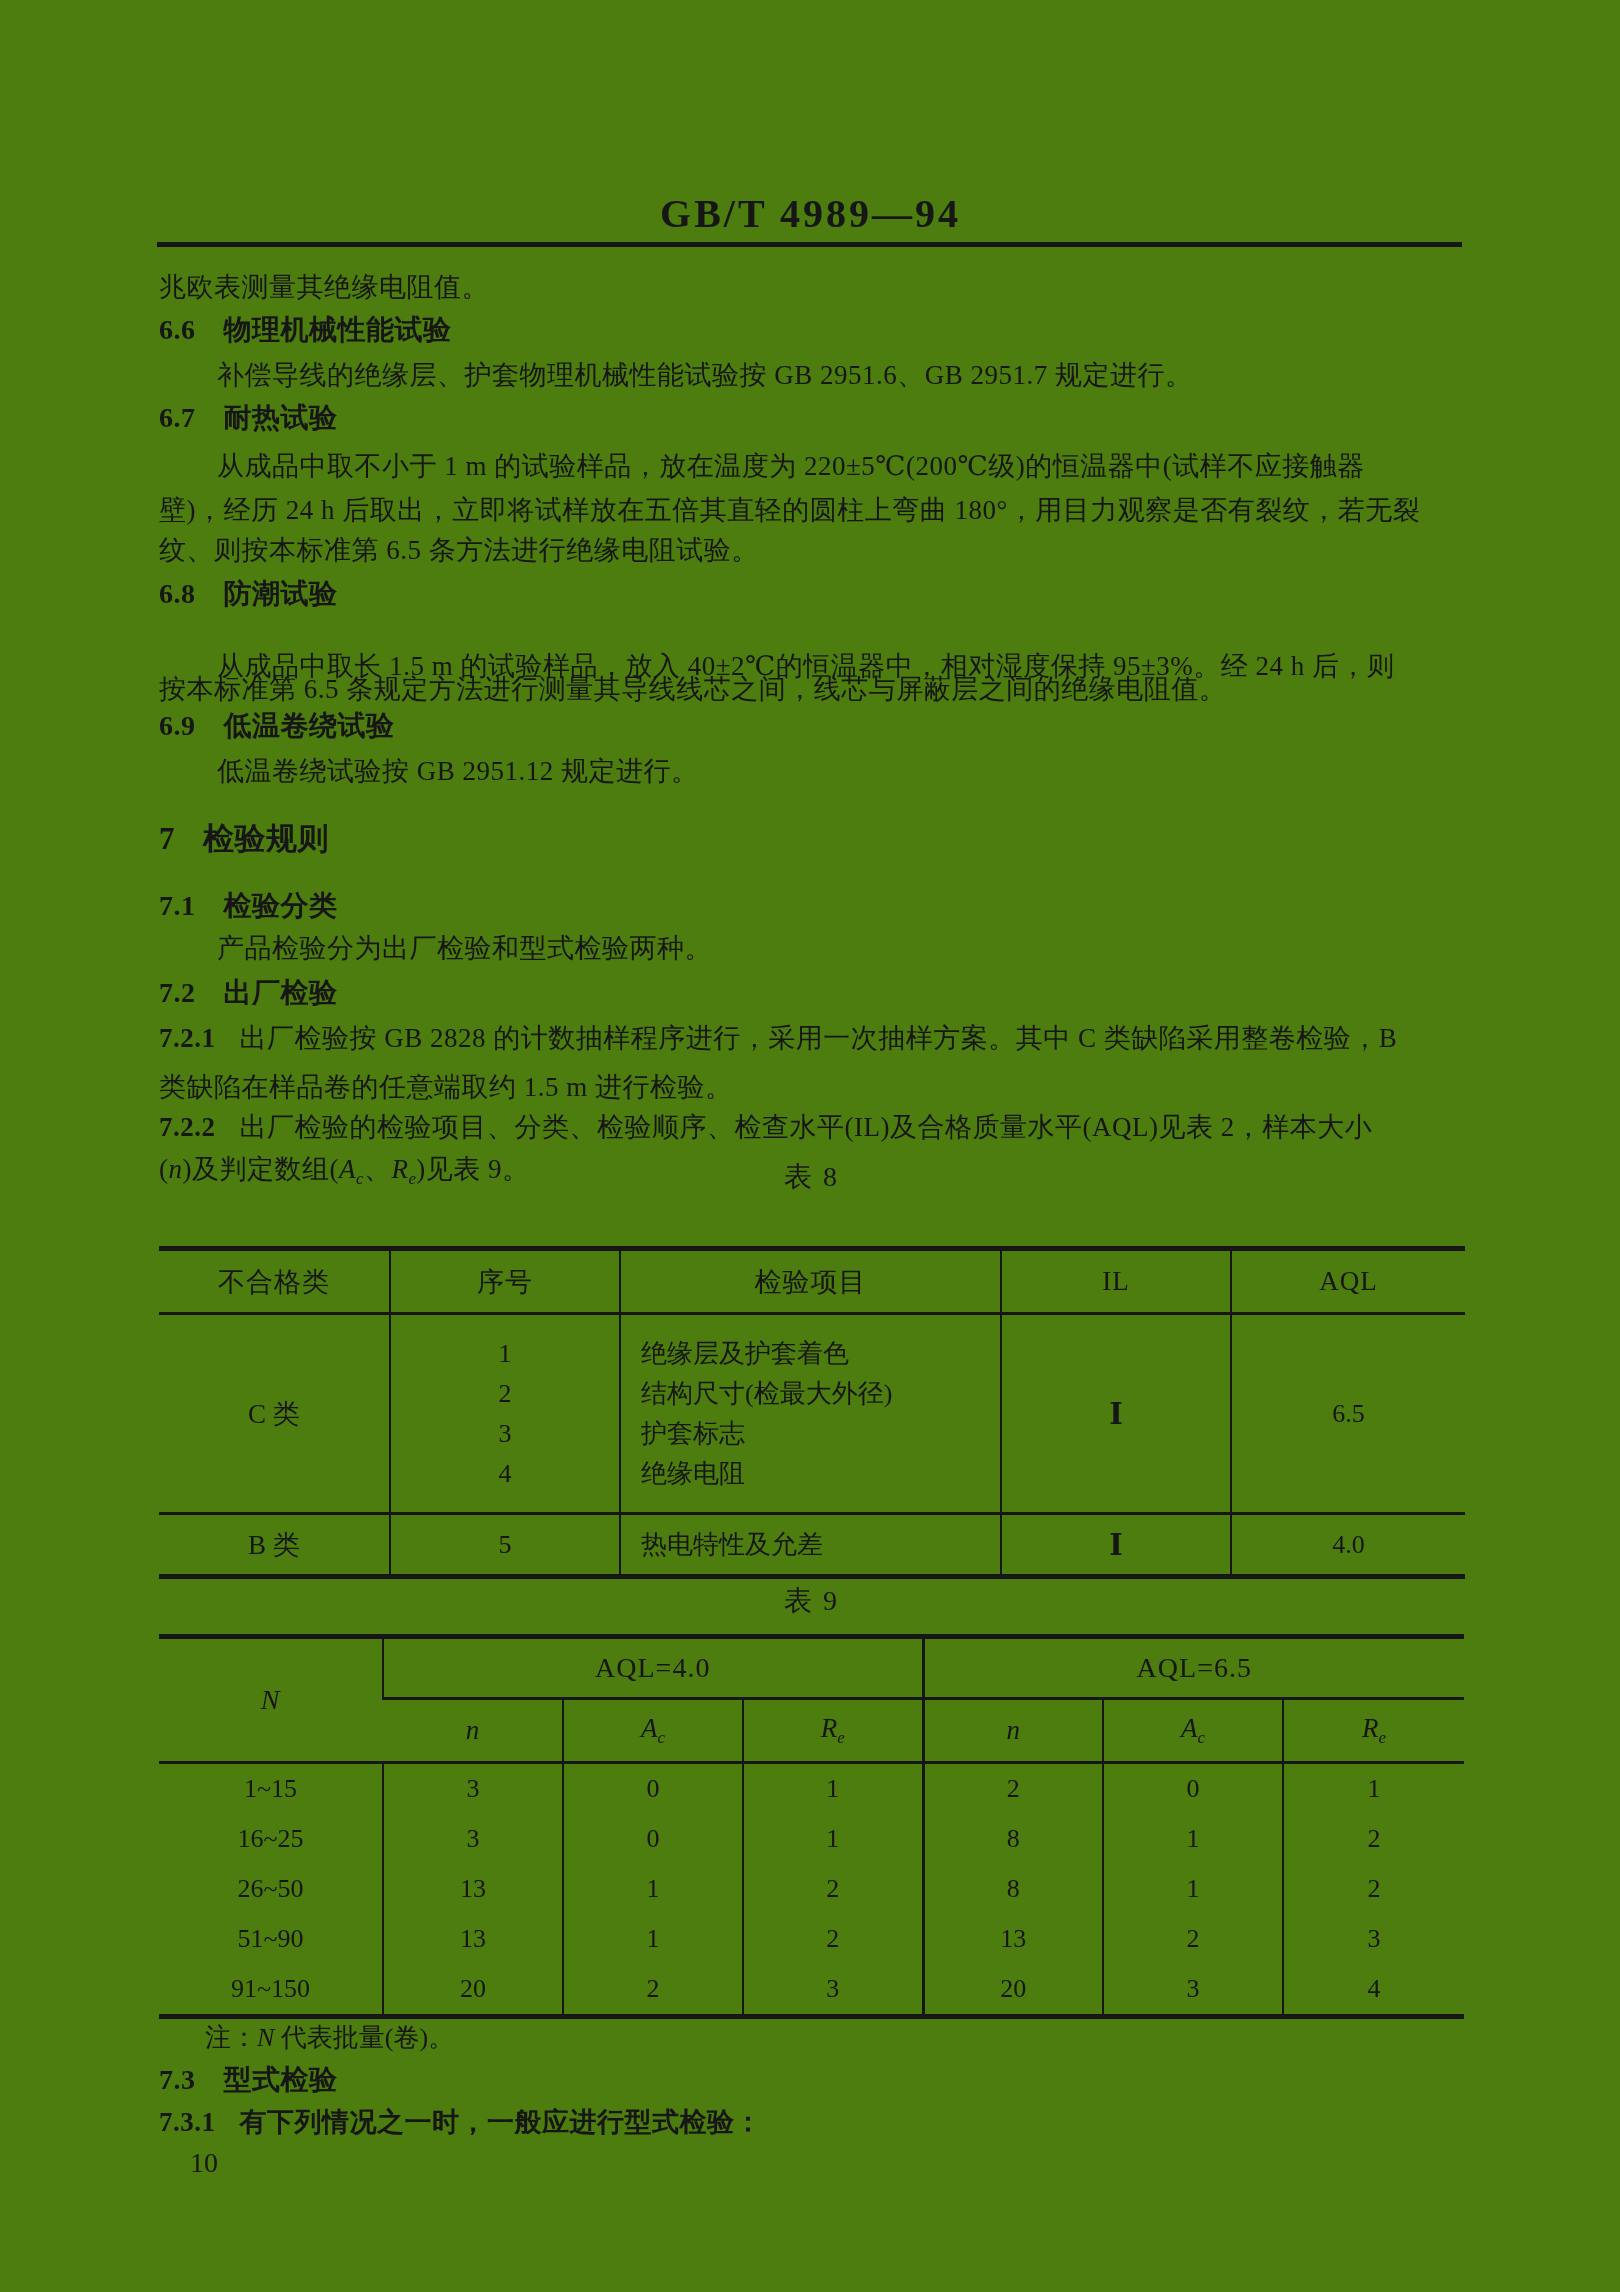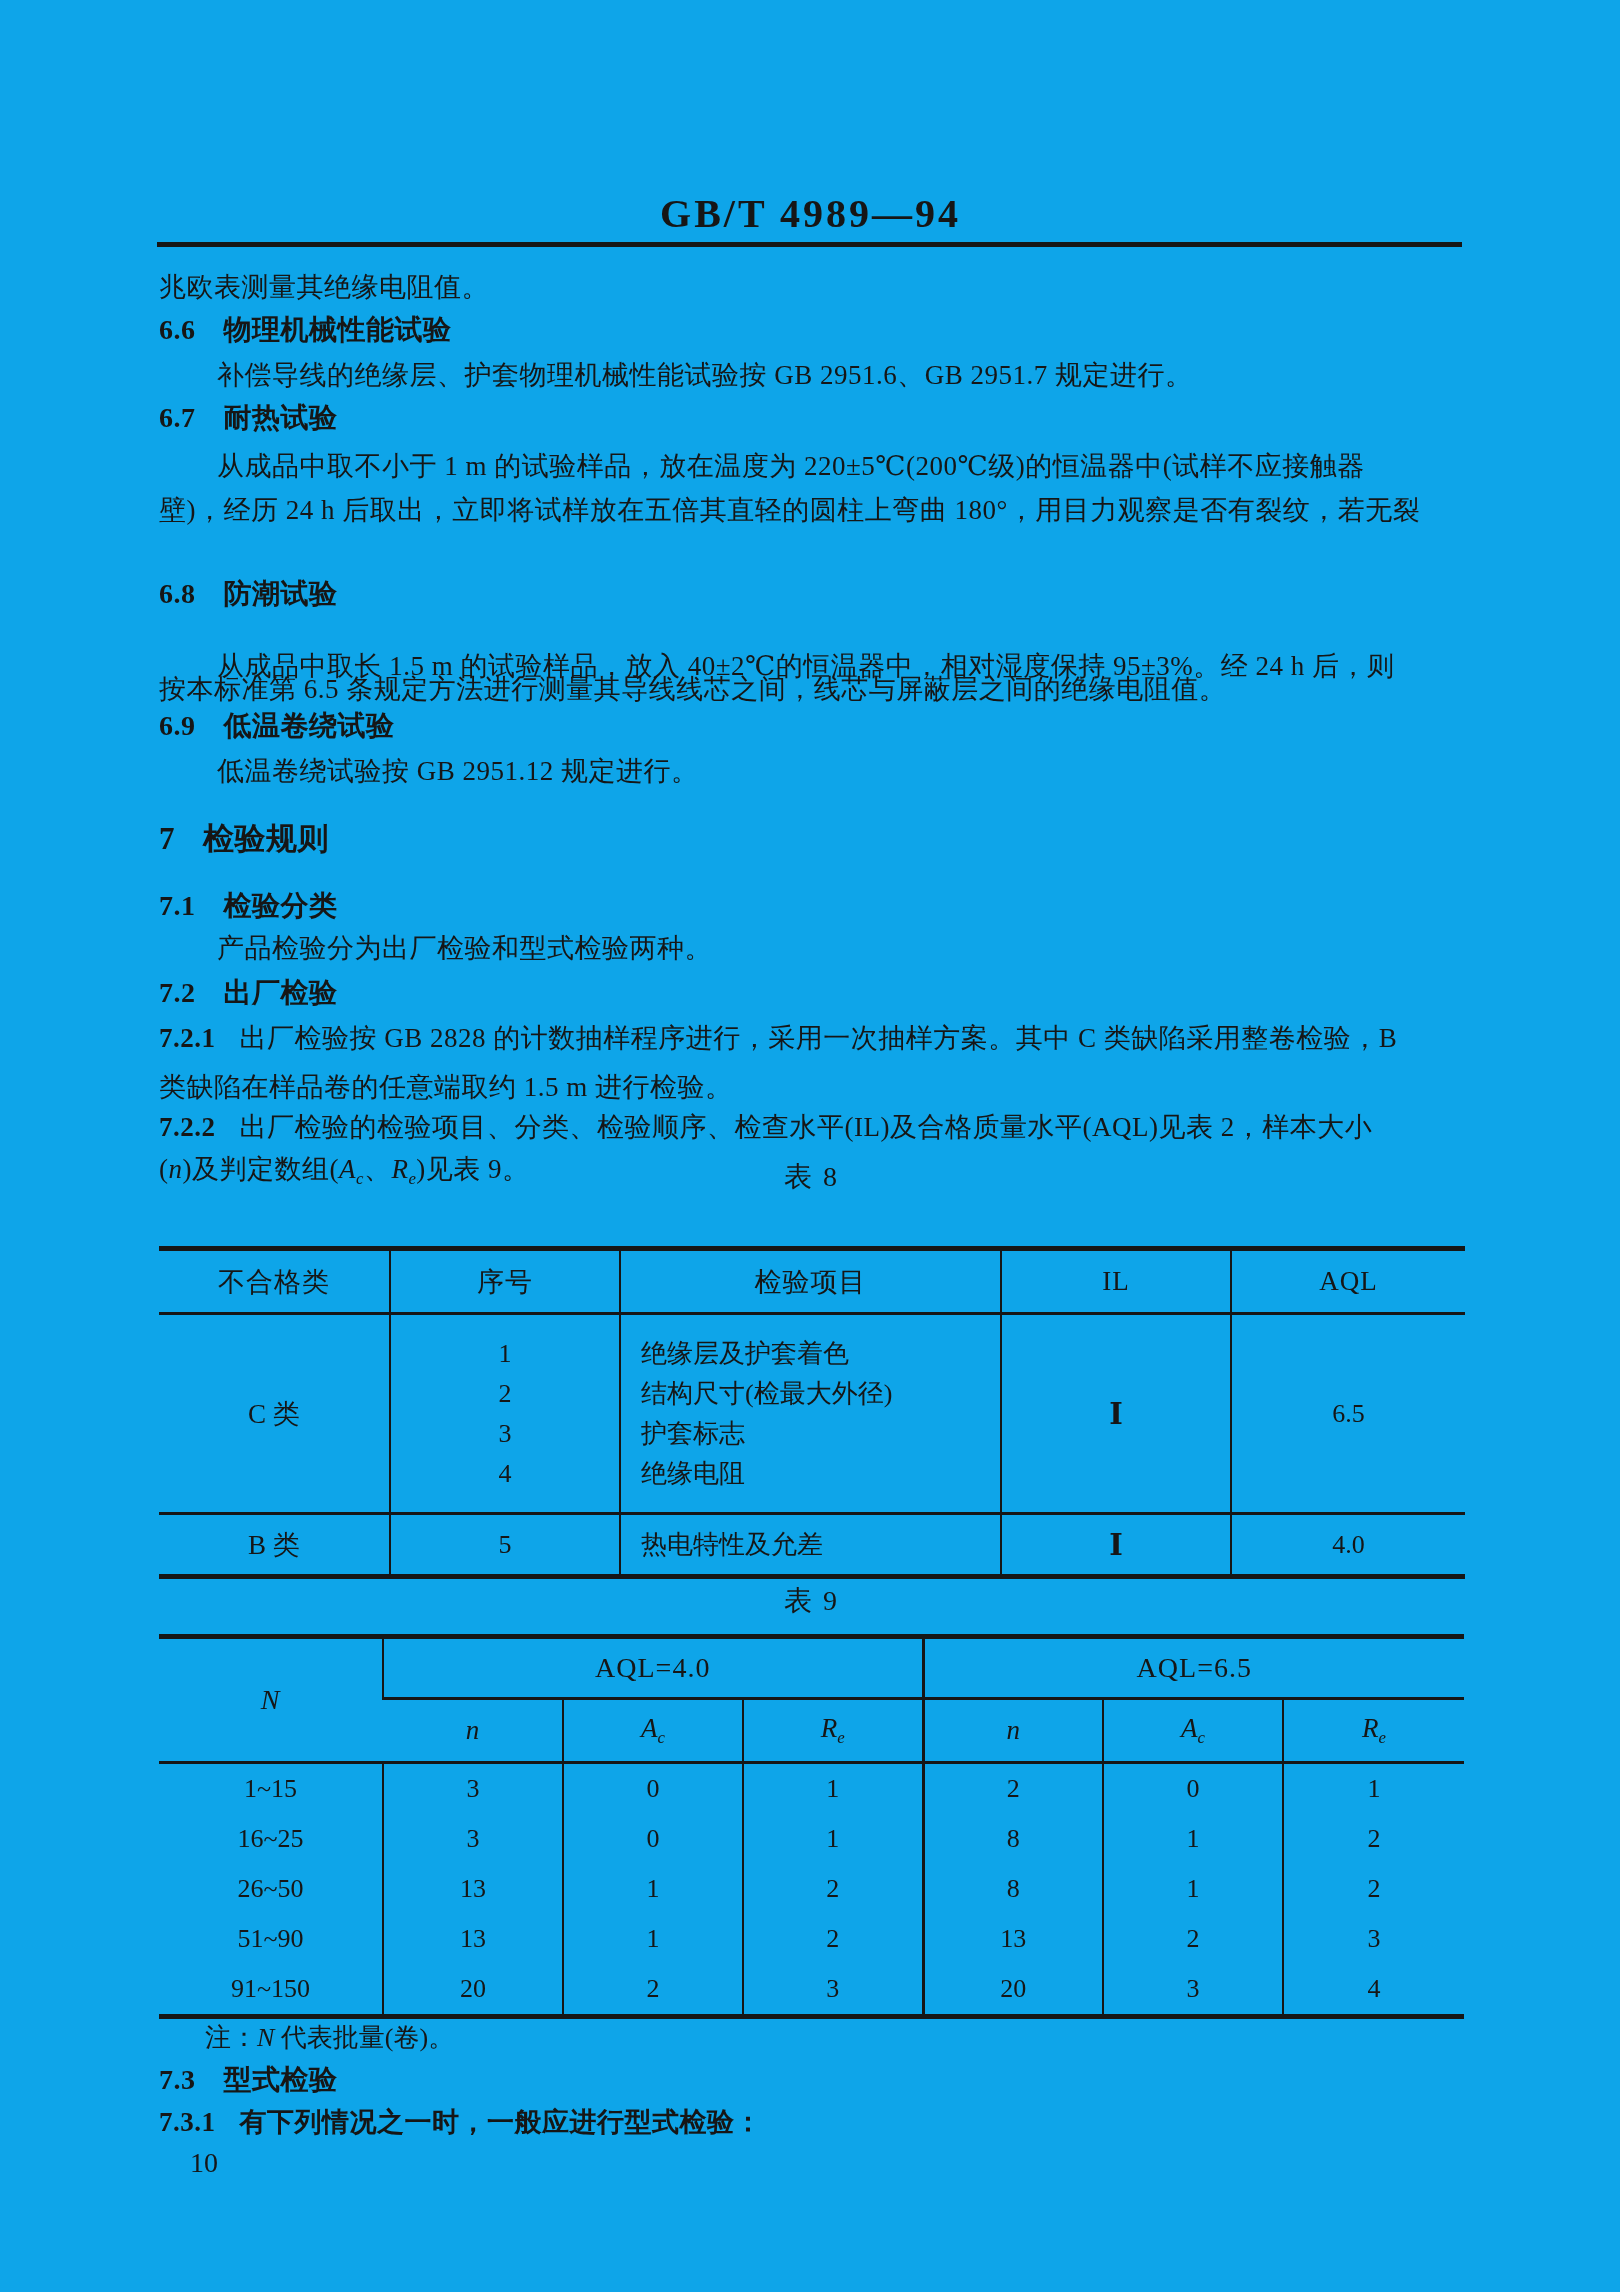--- a/index.html
+++ b/index.html
@@ -1,19 +1,19 @@
 <!DOCTYPE html>
 <html><head>
 <meta charset="utf-8">
 <style>
   html,body{margin:0;padding:0;background:#ffffff;}
   .page{
     position:relative;
     width:1621px;height:2292px;
-    background:#0ea5e9;
+    background:#4d7c0f;
     font-family:"Liberation Serif","DejaVu Serif",serif;
     color:#161616;
     overflow:hidden;
   }
   .doc-header{
     position:absolute;top:190px;left:0;width:1621px;
     text-align:center;font-size:40px;font-weight:bold;letter-spacing:3px;
   }
   .header-rule{
     position:absolute;top:242px;left:157px;width:1305px;height:5px;background:#161616;
@@ -69,20 +69,21 @@
   <div class="ln" style="top:269px">兆欧表测量其绝缘电阻值。</div>
 
   <div class="ln h2l" style="top:312px"><span class="num">6.6</span><span>物理机械性能试验</span></div>
 
   <div class="ln indent" style="top:357px">补偿导线的绝缘层、护套物理机械性能试验按 GB 2951.6、GB 2951.7 规定进行。</div>
 
   <div class="ln h2l" style="top:400px"><span class="num">6.7</span><span>耐热试验</span></div>
 
   <div class="ln indent" style="top:448px">从成品中取不小于 1 m 的试验样品，放在温度为 220±5℃(200℃级)的恒温器中(试样不应接触器</div>
   <div class="ln" style="top:492px">壁)，经历 24 h 后取出，立即将试样放在五倍其直轻的圆柱上弯曲 180°，用目力观察是否有裂纹，若无裂</div>
+  <div class="ln" style="top:532px">纹、则按本标准第 6.5 条方法进行绝缘电阻试验。</div>
 
   <div class="ln h2l" style="top:576px"><span class="num">6.8</span><span>防潮试验</span></div>
 
   <div class="ln indent" style="top:648px">从成品中取长 1.5 m 的试验样品，放入 40±2℃的恒温器中，相对湿度保持 95±3%。经 24 h 后，则</div>
   <div class="ln" style="top:671px">按本标准第 6.5 条规定方法进行测量其导线线芯之间，线芯与屏蔽层之间的绝缘电阻值。</div>
 
   <div class="ln h2l" style="top:708px"><span class="num">6.9</span><span>低温卷绕试验</span></div>
 
   <div class="ln indent" style="top:753px">低温卷绕试验按 GB 2951.12 规定进行。</div>
 

